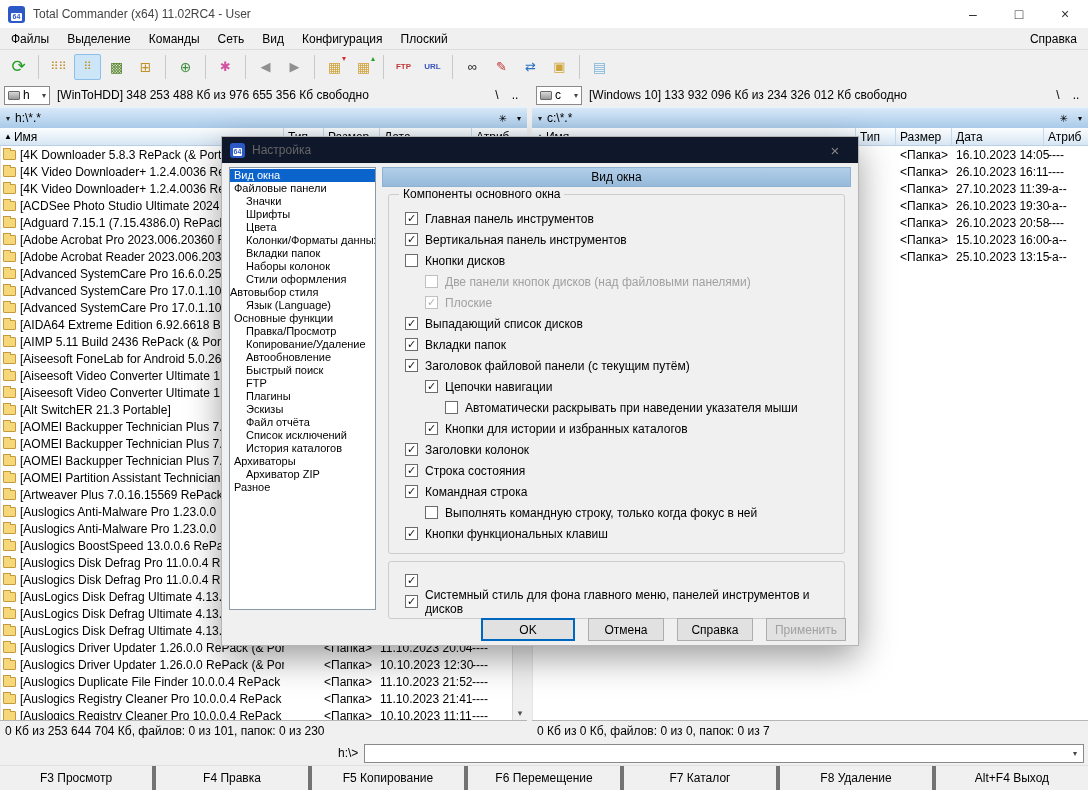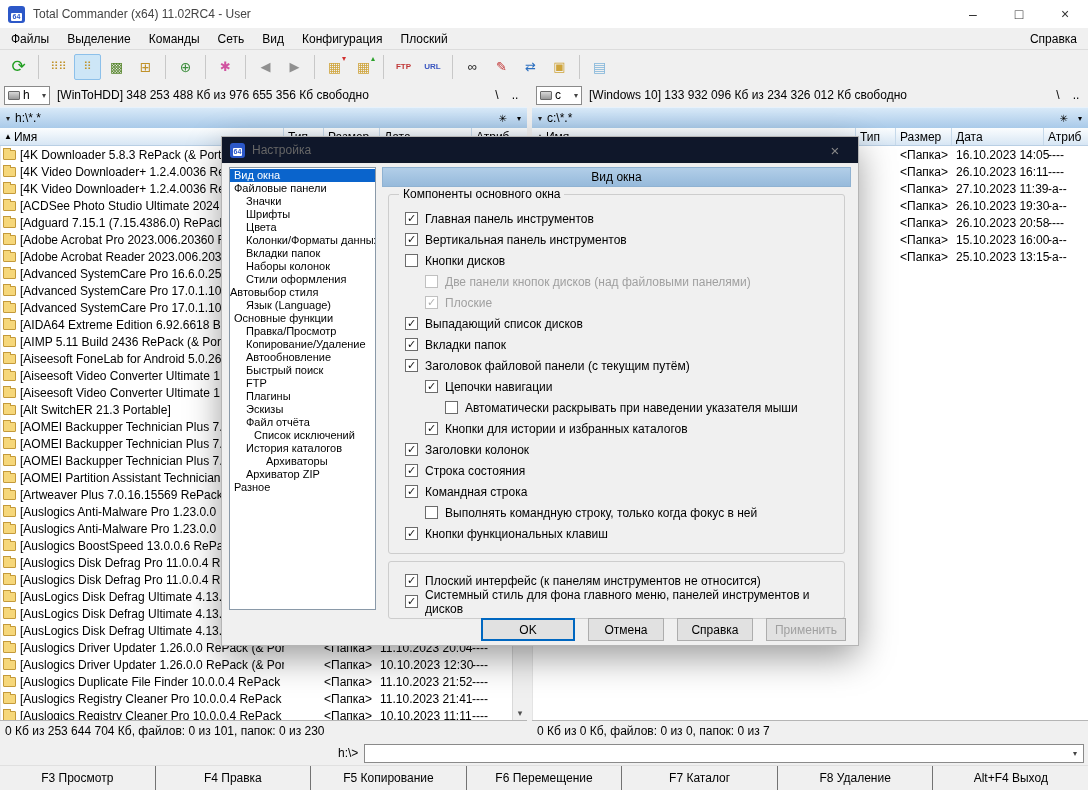--- a/index.html
+++ b/index.html
@@ -77,21 +77,21 @@
   
   .cmdline{height:24px;display:flex;align-items:center;padding:2px 4px;background:#f0f0f0;}
   .cmd-spacer{width:334px;}
   .cmd-prompt{margin-right:6px;white-space:nowrap;}
   .cmd-wrap{flex:1;height:19px;background:#fff;border:1px solid #8a8a8a;display:flex;align-items:center;}
   .cmd-input{flex:1;border:none;outline:none;height:15px;font:inherit;padding:0 4px;}
   .cmd-dd{width:16px;text-align:center;font-size:8px;color:#444;}
   
   .fkeys{height:25px;display:flex;background:#f0f0f0;border-top:1px solid #e0e0e0;}
   .fk{flex:1;display:flex;align-items:center;justify-content:center;}
-  .fk + .fk{border-left:1px solid #737373;}
+  .fk + .fk{border-left:4px solid #737373;}
   
   .dialog{position:absolute;left:222px;top:137px;width:636px;height:508px;background:#f0f0f0;
     box-shadow:0 0 0 1px #b5b5b5,0 12px 34px rgba(0,0,0,.4);z-index:10;}
   .dlg-title{height:27px;background:#0f172a;display:flex;align-items:center;padding:0 8px;border-bottom:1px solid #ececec;}
   .dlg-title .tc-logo{width:15px;height:15px;}
   .dlg-title-text{margin-left:7px;color:#666;}
   .dlg-close{margin-left:auto;width:30px;text-align:center;color:#888;font-size:15px;}
   .dlg-tree{position:absolute;left:7px;top:30px;width:147px;height:443px;background:#fff;border:1px solid #8a99a8;overflow:hidden;padding-top:1px;}
   .titem{height:13px;line-height:13px;white-space:nowrap;overflow:hidden;font-size:11px;}
   .titem.sel{background:#0a64cc;color:#fff;}
@@ -749,23 +749,23 @@
         <div class="titem" style="padding-left: 16px;">Язык (Language)</div>
         <div class="titem" style="padding-left: 4px;">Основные функции</div>
         <div class="titem" style="padding-left: 16px;">Правка/Просмотр</div>
         <div class="titem" style="padding-left: 16px;">Копирование/Удаление</div>
         <div class="titem" style="padding-left: 16px;">Автообновление</div>
         <div class="titem" style="padding-left: 16px;">Быстрый поиск</div>
         <div class="titem" style="padding-left: 16px;">FTP</div>
         <div class="titem" style="padding-left: 16px;">Плагины</div>
         <div class="titem" style="padding-left: 16px;">Эскизы</div>
         <div class="titem" style="padding-left: 16px;">Файл отчёта</div>
-        <div class="titem" style="padding-left: 24px;">Список исключений</div>
+        <div class="titem" style="padding-left: 16px;">Список исключений</div>
         <div class="titem" style="padding-left: 16px;">История каталогов</div>
-        <div class="titem" style="padding-left: 4px; margin-left: 32px;">Архиваторы</div>
+        <div class="titem" style="padding-left: 4px;">Архиваторы</div>
         <div class="titem" style="padding-left: 16px;">Архиватор ZIP</div>
         <div class="titem" style="padding-left: 4px;">Разное</div>
       </div>
     <div class="dlg-header">Вид окна</div>
     <div class="groupbox g1">
       <div class="g1-label">Компоненты основного окна</div>
       <div id="g1rows">
           <div class="cbrow" style="margin-left: 0px;">
             <span class="cbox checked">✓</span>
             <span class="clab">Главная панель инструментов</span>
@@ -829,21 +829,20 @@
           <div class="cbrow" style="margin-left: 0px;">
             <span class="cbox checked">✓</span>
             <span class="clab">Кнопки функциональных клавиш</span>
           </div>
         </div>
     </div>
     <div class="groupbox g2">
       <div id="g2rows">
           <div class="cbrow" style="margin-left: 0px;">
             <span class="cbox checked">✓</span>
-            <span class="clab">Плоский интерфейс (к панелям инструментов не относится)</span>
           </div>
           <div class="cbrow" style="margin-left: 0px;">
             <span class="cbox checked">✓</span>
             <span class="clab">Системный стиль для фона главного меню, панелей инструментов и дисков</span>
           </div>
         </div>
     </div>
     <div class="dlg-buttons">
       <div class="dbtn ok">OK</div>
       <div class="dbtn normal">Отмена</div>

